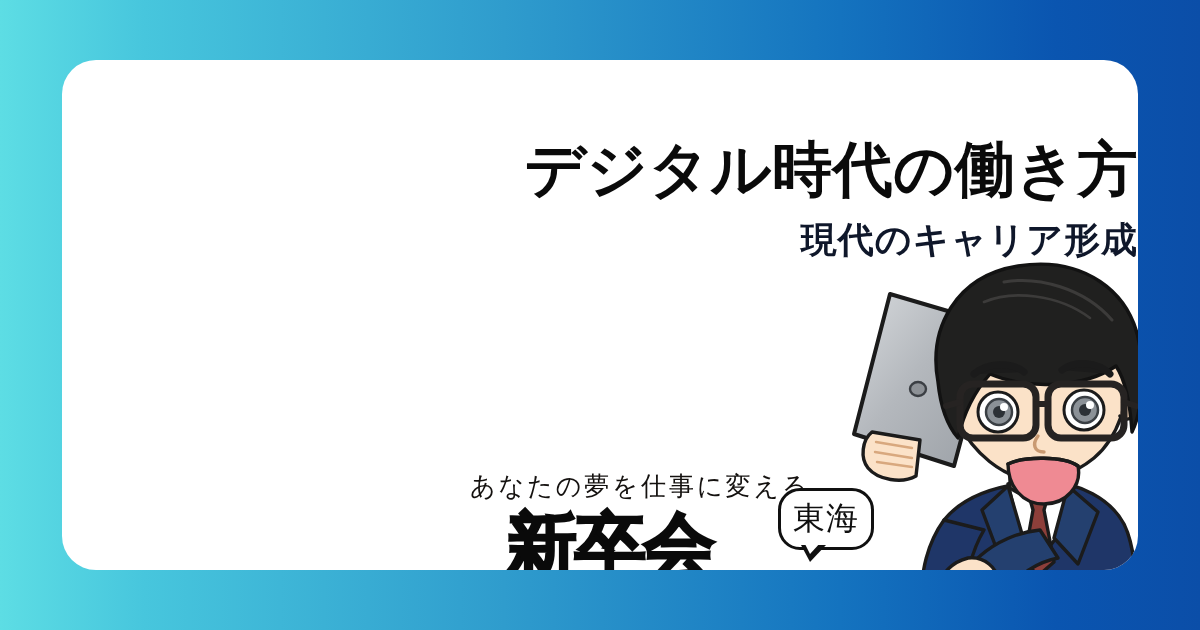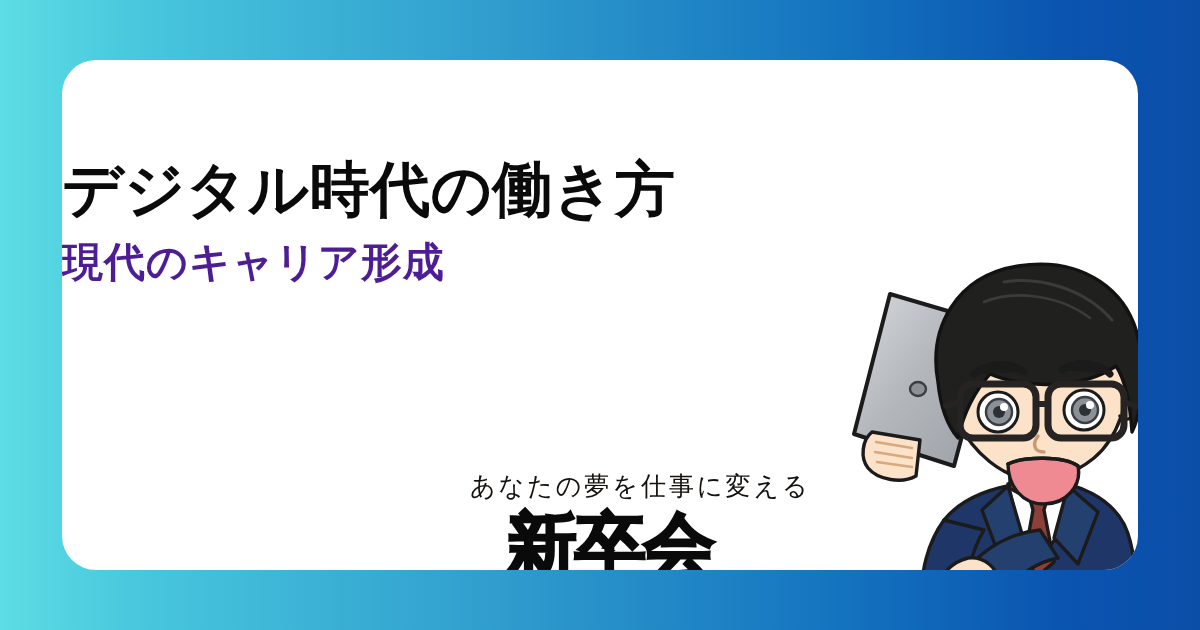--- a/index.html
+++ b/index.html
@@ -32,39 +32,38 @@
     border-radius: 34px;
     overflow: hidden;
   }
 
   
   .headline-wrap {
     position: absolute;
     left: 0;
     top: 78px;
     width: 1076px;
-    text-align: left;
+    text-align: right;
     z-index: 6;
-    margin-top: 20px;
   }
   .headline {
     font-size: 60px;
     line-height: 1.06;
     font-weight: 700;
     color: #0a0a0a;
     letter-spacing: 0.5px;
     white-space: nowrap;
     margin: 0;
   }
   .subheadline {
     margin-top: 18px;
-    font-size: 41px;
+    font-size: 36px;
     line-height: 1.1;
     font-weight: 700;
-    color: #4c1d95;
+    color: #0f172a;
     letter-spacing: 1px;
     white-space: nowrap;
   }
 
   
   #logo {
     position: absolute;
     left: 398px;
     top: 386px;
     width: 430px;
@@ -170,20 +169,24 @@
   <div id="card">
 
     <div class="headline-wrap">
       <div class="headline">デジタル時代の働き方</div>
       <div class="subheadline">現代のキャリア形成</div>
     </div>
 
     <div id="logo">
       <div class="logo-tagline">あなたの夢を仕事に変える</div>
       <div class="logo-main">新卒会</div>
+      <div class="badge">
+        <div class="badge-text">東海</div>
+        <div class="badge-tail"></div>
+      </div>
     </div>
 
     <div id="character">
       <svg viewBox="0 0 330 372" xmlns="http://www.w3.org/2000/svg">
         <defs>
           <linearGradient id="tabGrad" x1="0" y1="0" x2="1" y2="1">
             <stop offset="0%" stop-color="#d6d9dc"></stop>
             <stop offset="45%" stop-color="#b4b8bd"></stop>
             <stop offset="100%" stop-color="#9a9fa5"></stop>
           </linearGradient>

